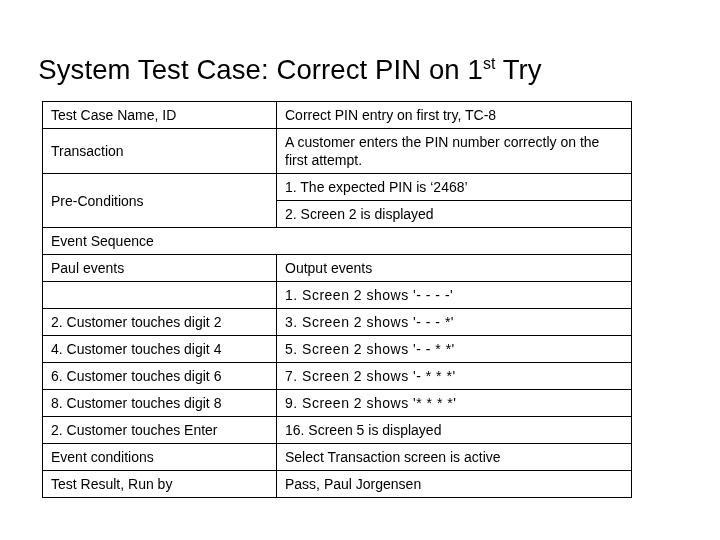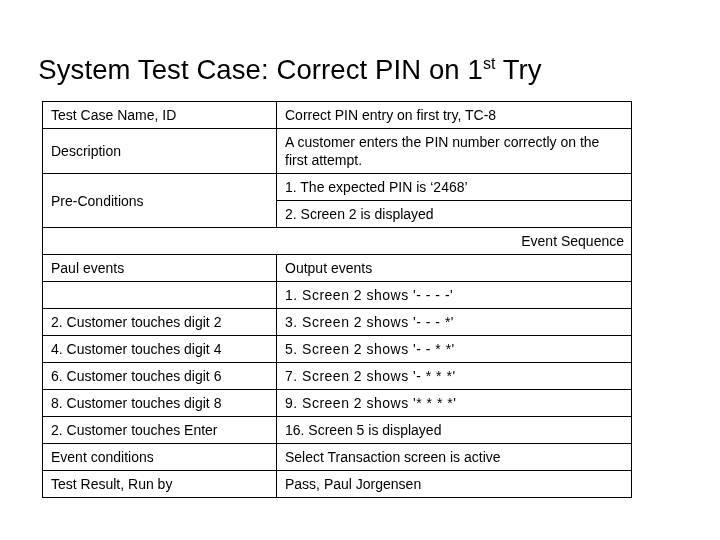--- a/index.html
+++ b/index.html
@@ -71,21 +71,21 @@
   }
   td.tall {
     height: 44px;
   }
   td.desc-cell {
     vertical-align: middle;
     line-height: 1.3;
     border-radius: 21px;
   }
   td.merged-center {
-    text-align: right;
+    text-align: left;
     padding-left: 0;
     padding-right: 0;
   }
   td.blank-cell {
     
   }
   .indent-space {
     padding-left: 5px;
     margin-left: 24px;
   }
@@ -108,21 +108,21 @@
         <col class="c2">
       </colgroup>
       <tbody>
 
         <tr>
           <td class="label-cell">Test Case Name, ID</td>
           <td>Correct PIN entry on first try, TC-8</td>
         </tr>
 
         <tr>
-          <td class="label-cell tall">Description</td>
+          <td class="label-cell tall">Transaction</td>
           <td class="desc-cell tall">A customer enters the PIN number correctly on the first attempt.</td>
         </tr>
 
         <tr>
           <td class="label-cell blank-cell" rowspan="2">Pre-Conditions</td>
           <td>1. The expected PIN is ‘2468’</td>
         </tr>
 
         <tr>
           <td>2. Screen 2 is displayed</td>

